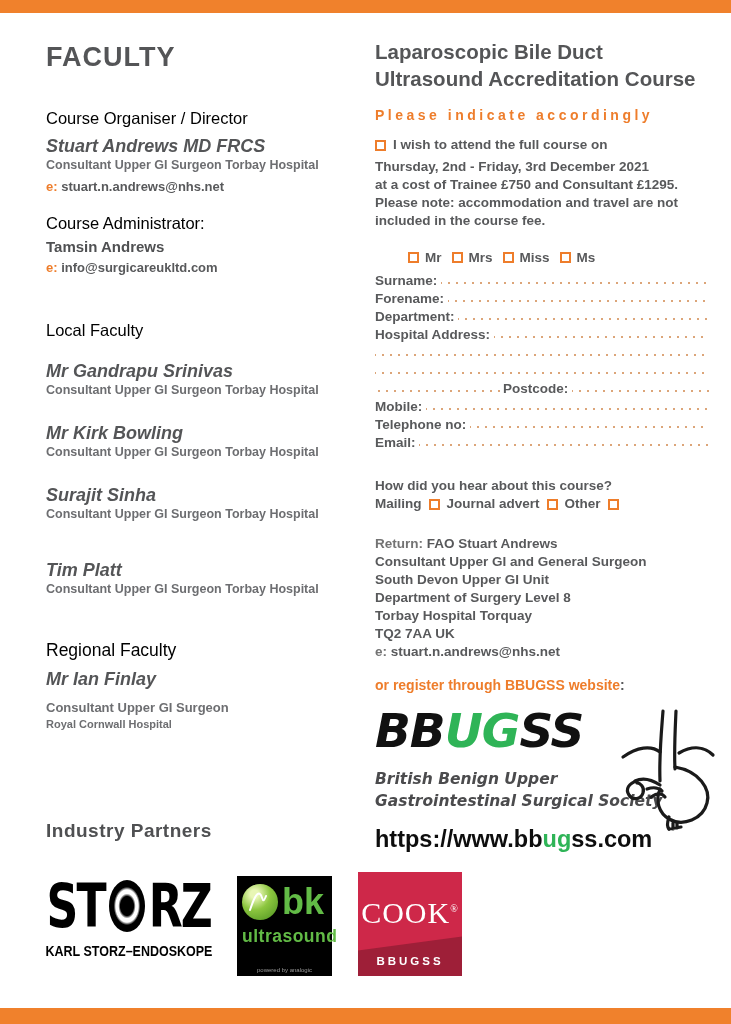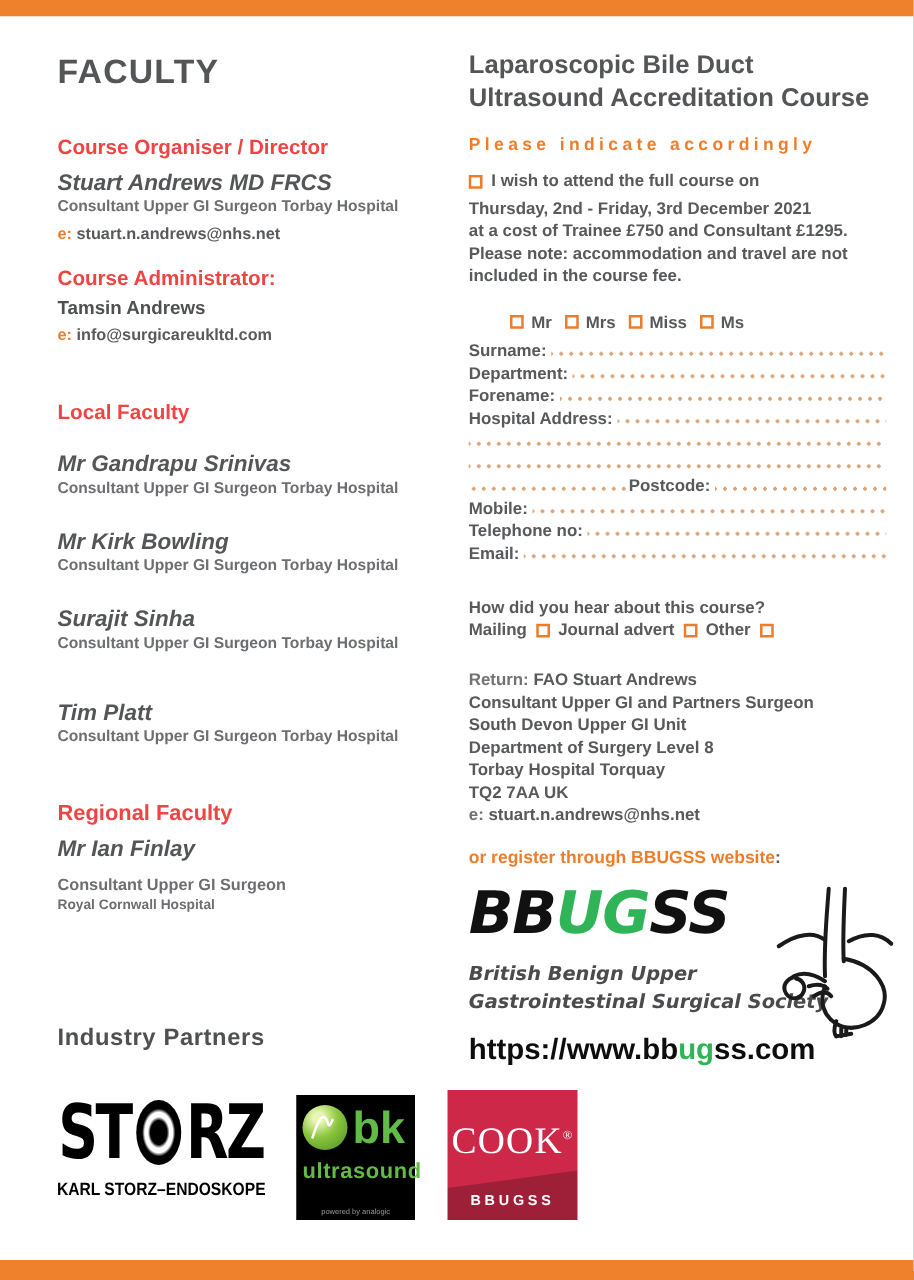--- a/index.html
+++ b/index.html
@@ -5,21 +5,21 @@
   * { margin:0; padding:0; box-sizing:border-box; }
   body { background:#888; font-family:"Liberation Sans", sans-serif; }
   .page { position:relative; width:731px; height:1024px; background:#fff; margin:0 auto; overflow:hidden; }
   .bar { position:absolute; left:0; right:0; background:#F0812C; }
   .bar-top { top:0; height:13px; }
   .bar-bottom { bottom:0; height:16px; }
 
   
   .col-left { position:absolute; left:46px; top:42px; width:320px; color:#58595B; }
   .faculty-title { font-size:27px; font-weight:bold; letter-spacing:1px; color:#545557; }
-  .h-orange { color:#ef4444; font-weight:bold; font-size:16.5px; }
+  .h-orange { color:#000000; font-weight:normal; font-size:16.5px; }
   .person-name { font-size:18px; font-weight:bold; font-style:italic; color:#545557; }
   .person-role { font-size:12.5px; font-weight:bold; color:#6d6e71; line-height:17px; }
   .email-line { font-size:13px; font-weight:bold; color:#58595B; }
   .email-line .e { color:#EE7D2B; }
   .plain-name { font-size:15px; font-weight:600; color:#4f5052; }
 
   .mt36{margin-top:36px;} .mt20{margin-top:20px;}
   .mt8{margin-top:8px;} .mt5{margin-top:5px;}
   .member { margin-top:21px; }
 
@@ -172,25 +172,25 @@
       <span class="cb"></span>
       <span class="lbl">Ms</span>
     </div>
 
     <div class="fields">
       <div class="frow">
         <span class="flabel">Surname: </span>
         <span class="dots"></span>
       </div>
       <div class="frow">
+        <span class="flabel">Forename: </span>
+        <span class="dots"></span>
+      </div>
+      <div class="frow">
         <span class="flabel">Department: </span>
-        <span class="dots"></span>
-      </div>
-      <div class="frow">
-        <span class="flabel">Forename: </span>
         <span class="dots"></span>
       </div>
       <div class="frow">
         <span class="flabel">Hospital Address: </span>
         <span class="dots"></span>
       </div>
       <div class="frow">
         <span class="dots"></span>
       </div>
       <div class="frow">
@@ -225,21 +225,21 @@
         <span>Other</span>
         <span class="cb"></span>
       </div>
     </div>
 
     <div class="return-block">
       <div>
         <span class="orange-b">Return:</span>
         <span> FAO Stuart Andrews</span>
       </div>
-      <div>Consultant Upper GI and Partners Surgeon</div>
+      <div>Consultant Upper GI and General Surgeon</div>
       <div>South Devon Upper GI Unit</div>
       <div>Department of Surgery Level 8</div>
       <div>Torbay Hospital Torquay</div>
       <div>TQ2 7AA UK</div>
       <div>
         <span class="orange-b">e:</span>
         <span> stuart.n.andrews@nhs.net</span>
       </div>
     </div>
 

